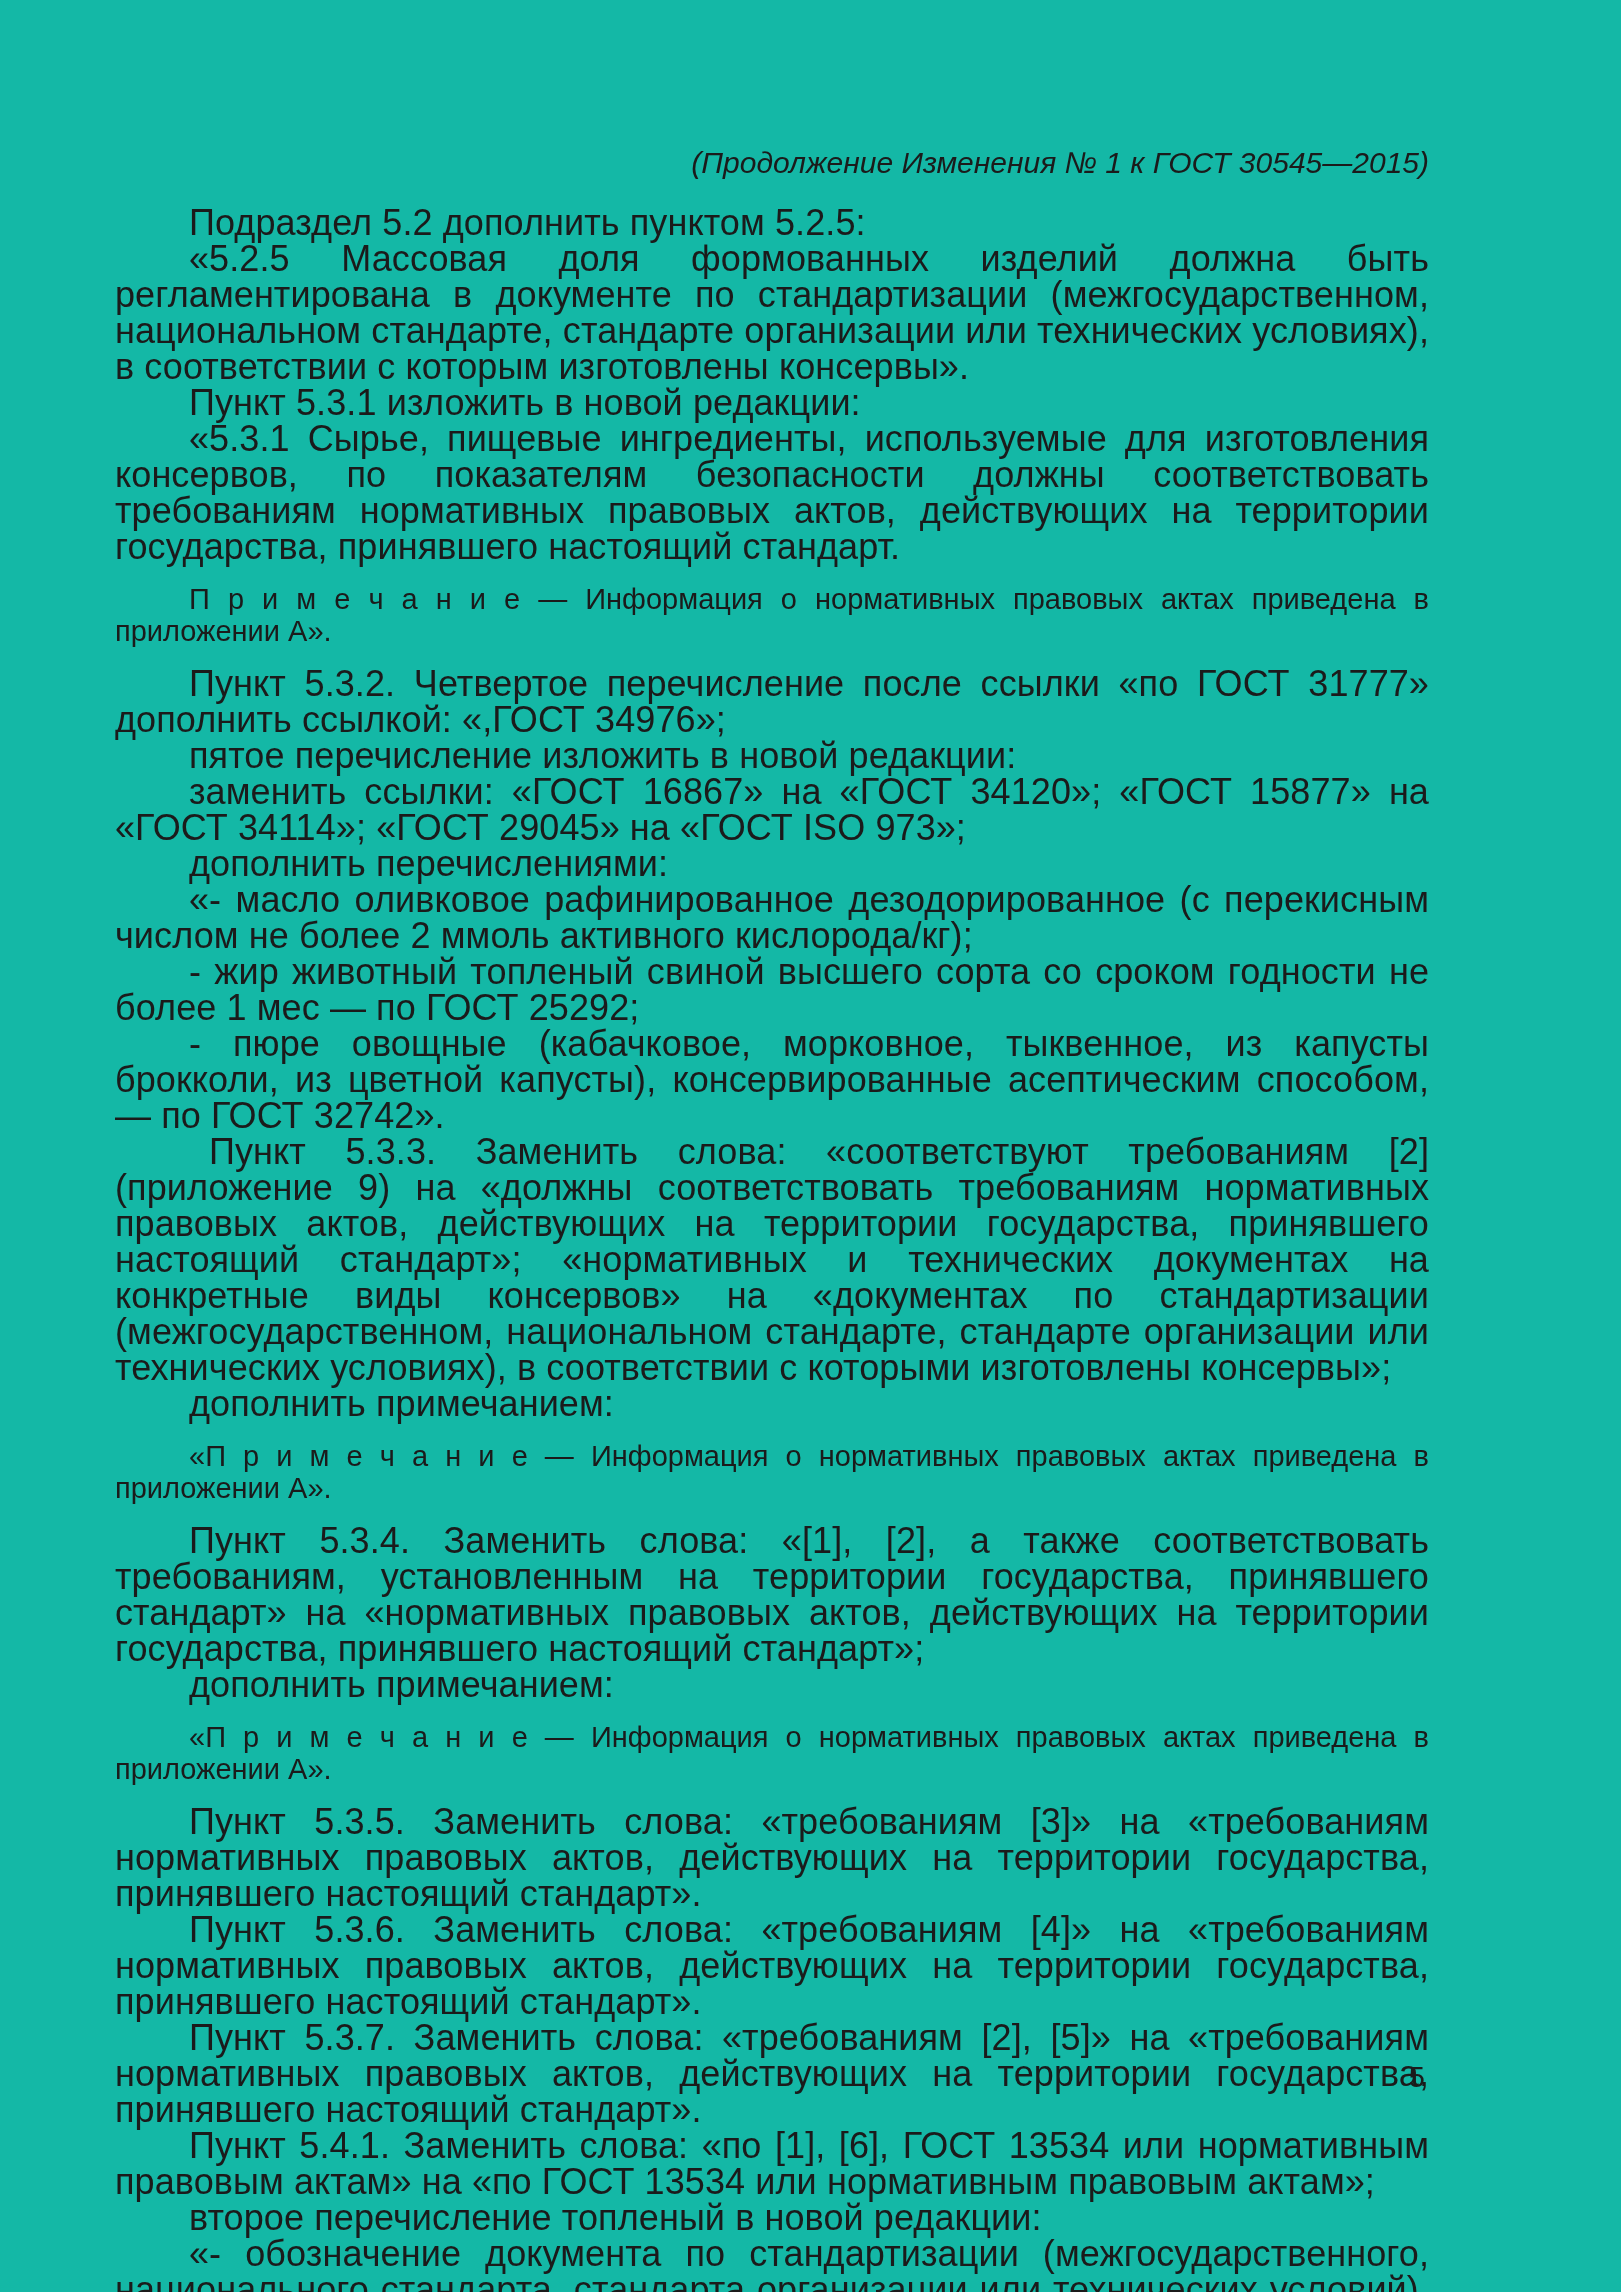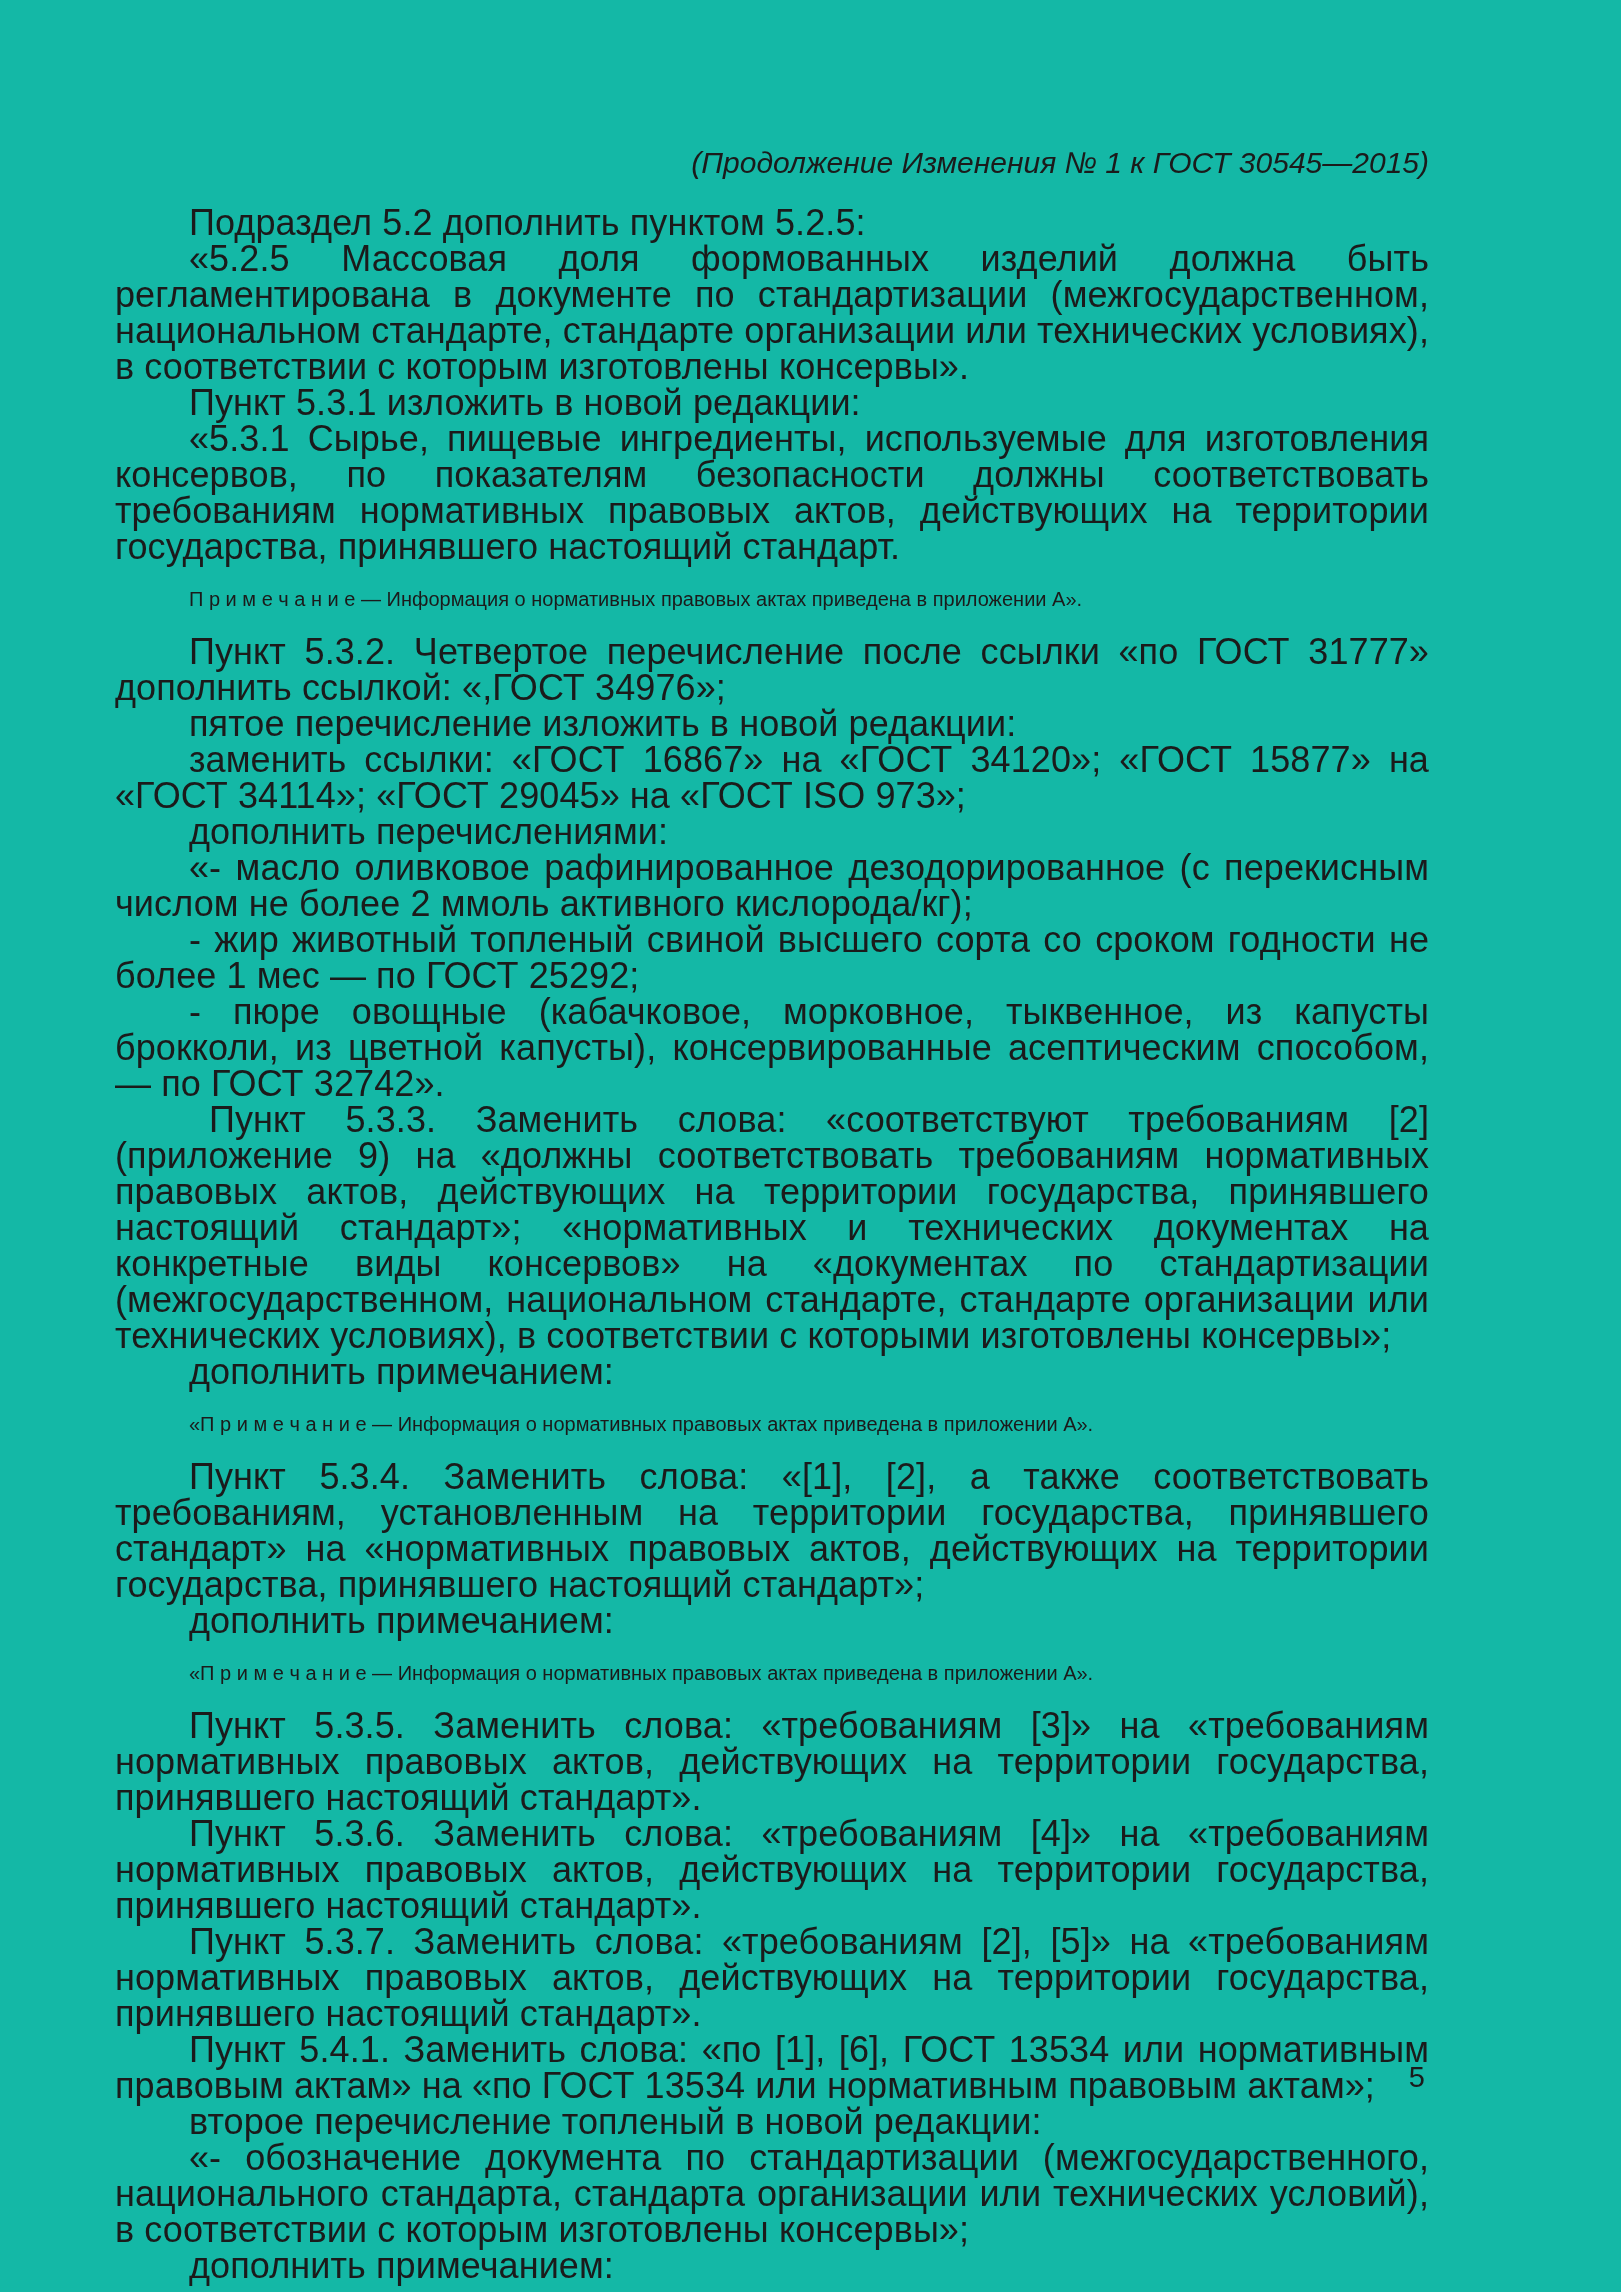--- a/index.html
+++ b/index.html
@@ -28,21 +28,21 @@
   }
   .doc-body p {
     margin: 0;
     font-size: 36px;
     line-height: 36px;
     text-align: justify;
     text-indent: 74px;
     letter-spacing: 0.1px;
   }
   .doc-body p.note {
-    font-size: 20px;
+    font-size: 29px;
     line-height: 32px;
     margin: 18.6px 0;
     letter-spacing: 0;
   }
   .doc-body p.indent-lg {
     text-indent: 94px;
   }
   .page-number {
     position: absolute;
     top: 2060px;

